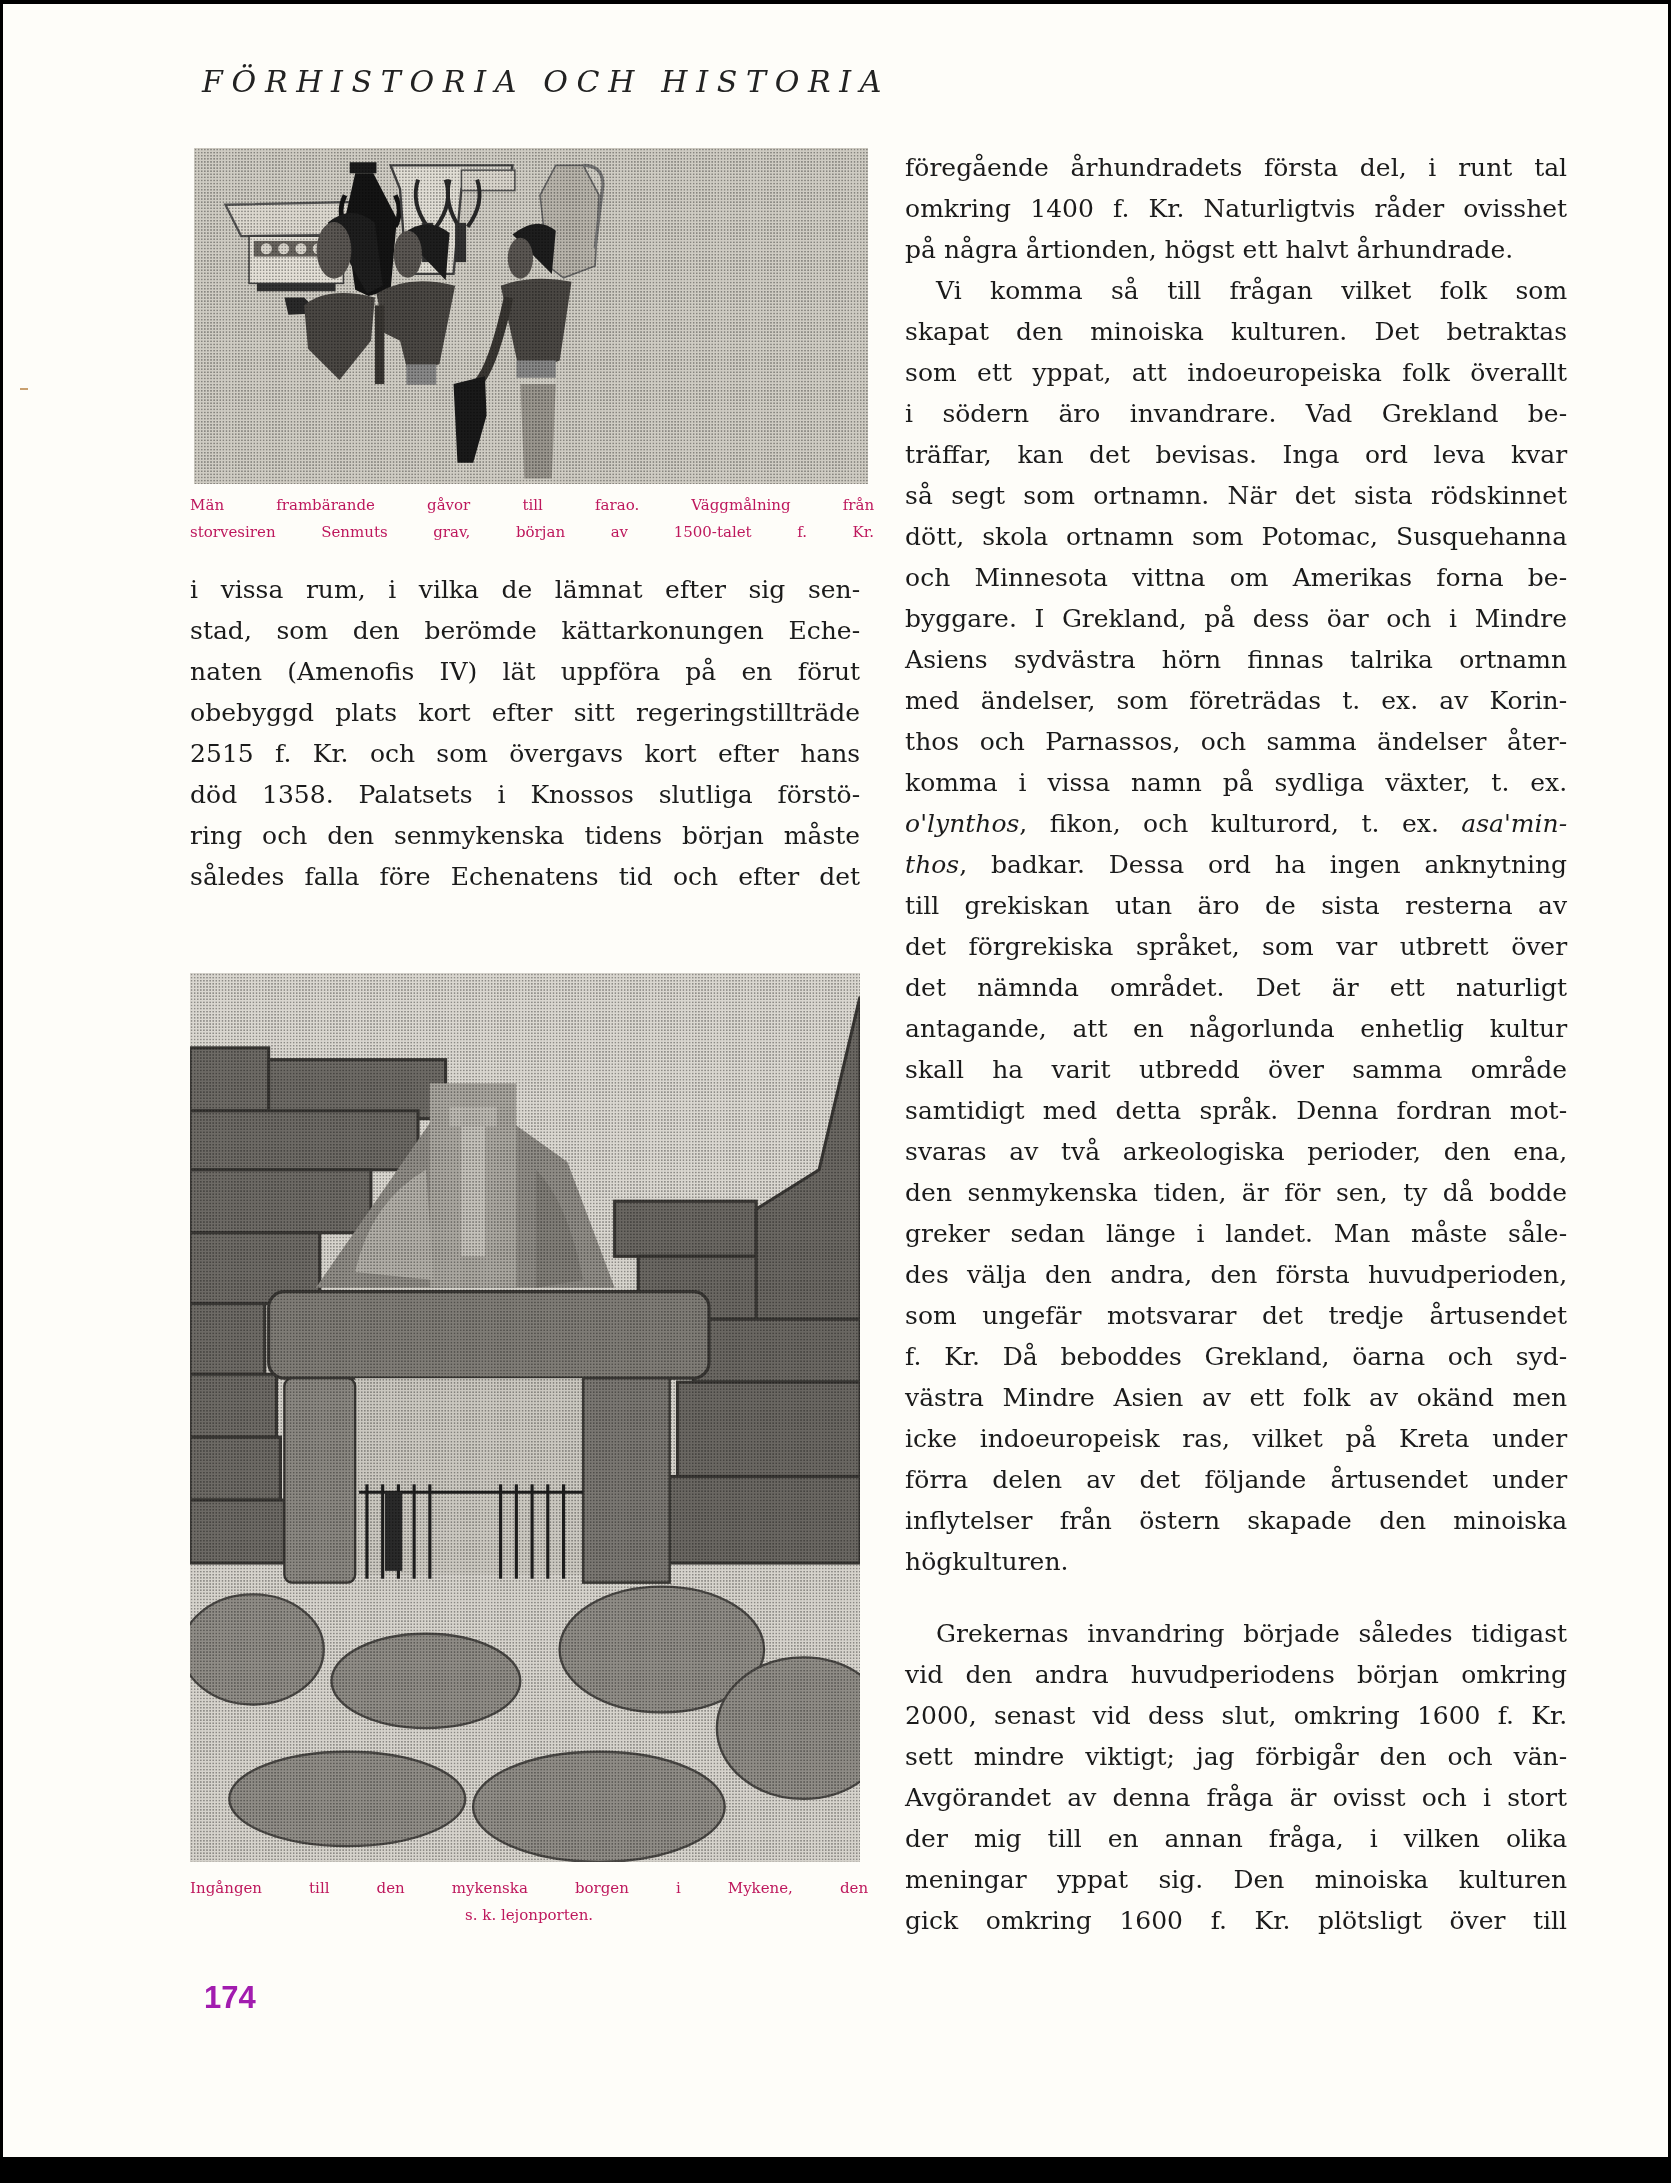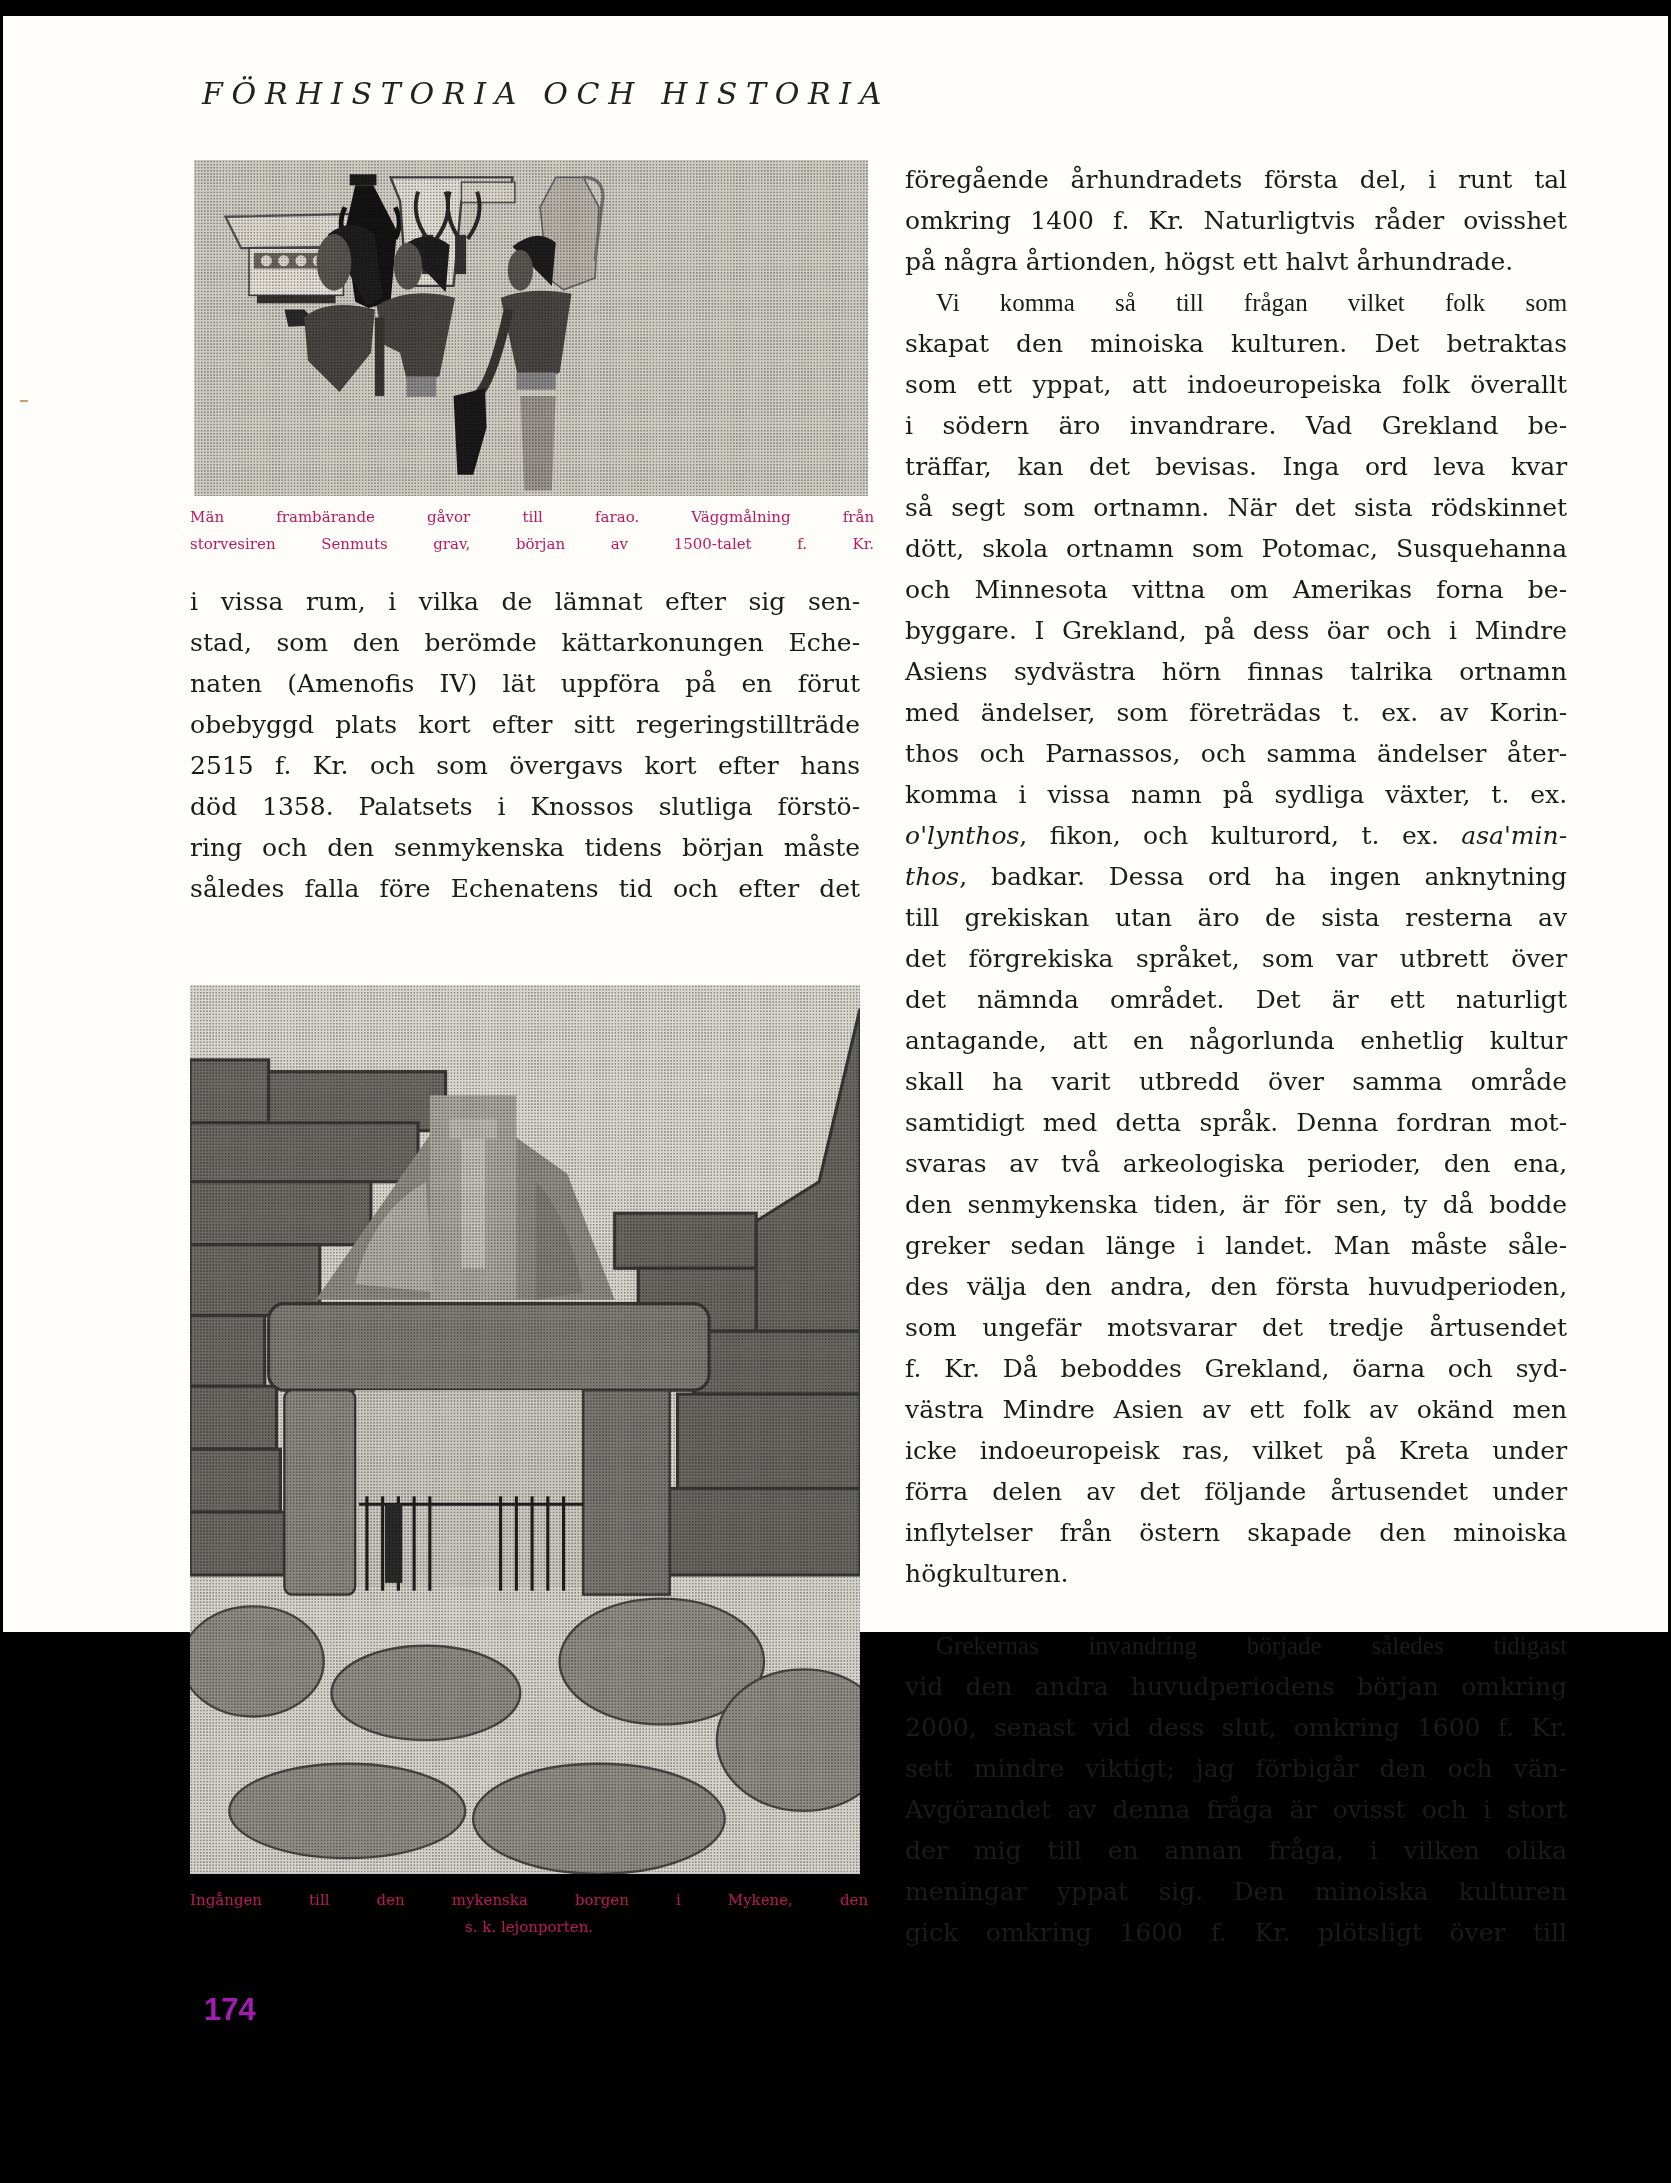--- a/index.html
+++ b/index.html
@@ -3,39 +3,39 @@
 <meta charset="utf-8">
 <style>
   html, body { margin: 0; padding: 0; }
   body {
     width: 1672px; height: 2183px; position: relative; overflow: hidden;
     background: #000;
     font-family: "DejaVu Serif", "Liberation Serif", serif;
     color: #1b1b1b;
   }
   .page {
-    position: absolute; left: 3.1px; top: 16px; width: 1665px; height: 1616px;
+    position: absolute; left: 3.1px; top: 4px; width: 1665px; height: 2153px;
     background: #fefdf9;
   }
   .running-head {
     position: absolute; left: 199px; top: 60px;
     font-family: "DejaVu Serif", serif; font-style: italic;
     font-size: 30px; letter-spacing: 8.7px; color: #222;
     white-space: nowrap;
   }
   .col {
     position: absolute; font-size: 25px; line-height: 41px;
     text-align: justify;
   }
   .col .line {
     display: block; white-space: nowrap; text-align: justify;
     text-align-last: justify; height: 41px;
   }
   .col .line.last { text-align-last: left; }
-  .col .line.indent { padding-left: 31px; font-family: Liberation Serif, serif; }
+  .col .line.indent { padding-left: 31px; }
   .col-left { left: 187px; width: 670px; }
   .col-right { left: 902px; width: 662px; top: 143px; }
   .col-right.p2 { top: 1609px; }
   .left-text { top: 565px; }
   em { font-style: italic; }
 
   .figure { position: absolute; overflow: hidden; }
   .fig1 { left: 191px; top: 144px; width: 674px; height: 336px; background: #c9c6bd; }
   .fig2 { left: 187px; top: 969px; width: 670px; height: 889px; background: #b3b0a8; }
   .halftone {

